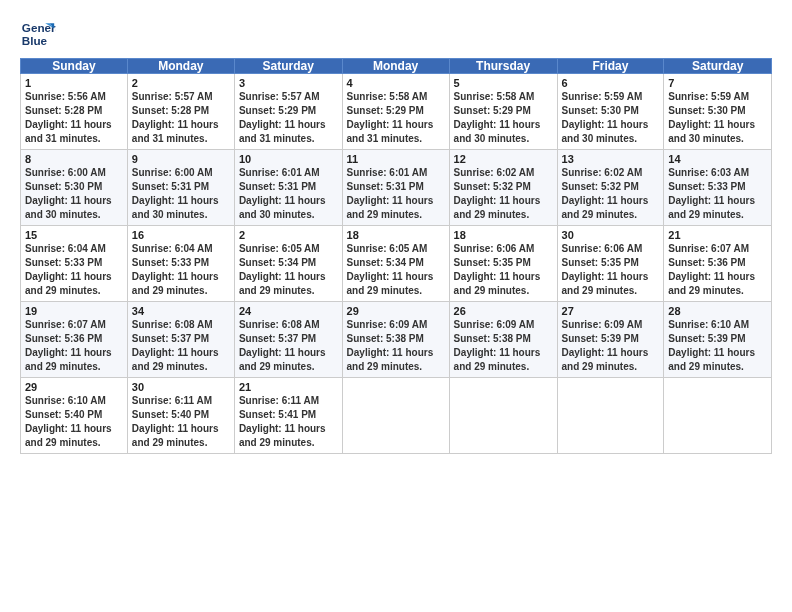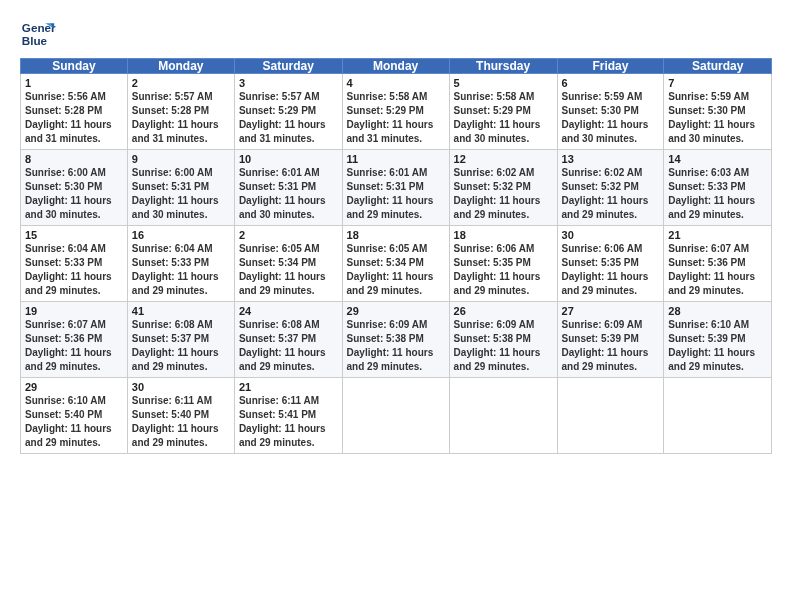--- a/index.html
+++ b/index.html
@@ -287,21 +287,21 @@
         </tr>
         <tr>
           <td>
             <span class="day-num">19</span>
             <div class="day-detail" style="white-space: pre-line;">Sunrise: 6:07 AM
 Sunset: 5:36 PM
 Daylight: 11 hours
 and 29 minutes.</div>
           </td>
           <td>
-            <span class="day-num">41</span>
+            <span class="day-num">34</span>
             <div class="day-detail" style="white-space: pre-line;">Sunrise: 6:08 AM
 Sunset: 5:37 PM
 Daylight: 11 hours
 and 29 minutes.</div>
           </td>
           <td>
             <span class="day-num">24</span>
             <div class="day-detail" style="white-space: pre-line;">Sunrise: 6:08 AM
 Sunset: 5:37 PM
 Daylight: 11 hours

